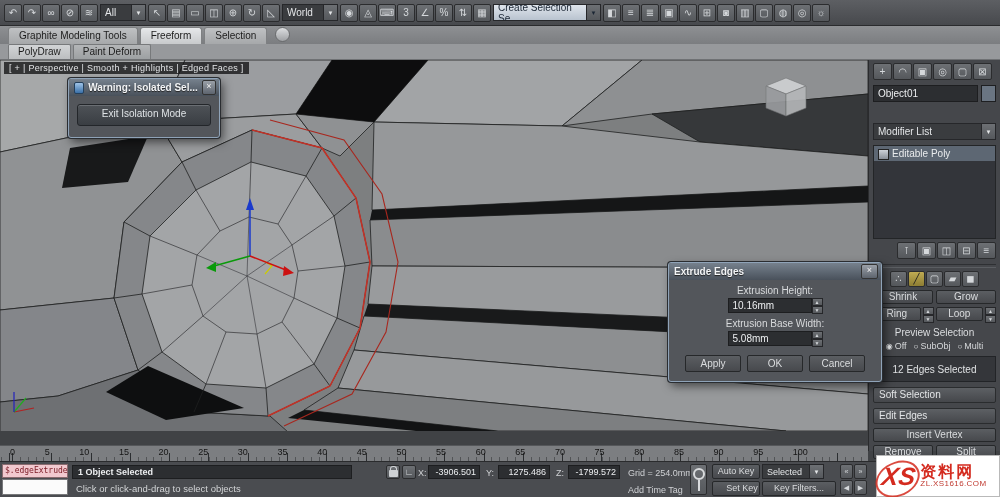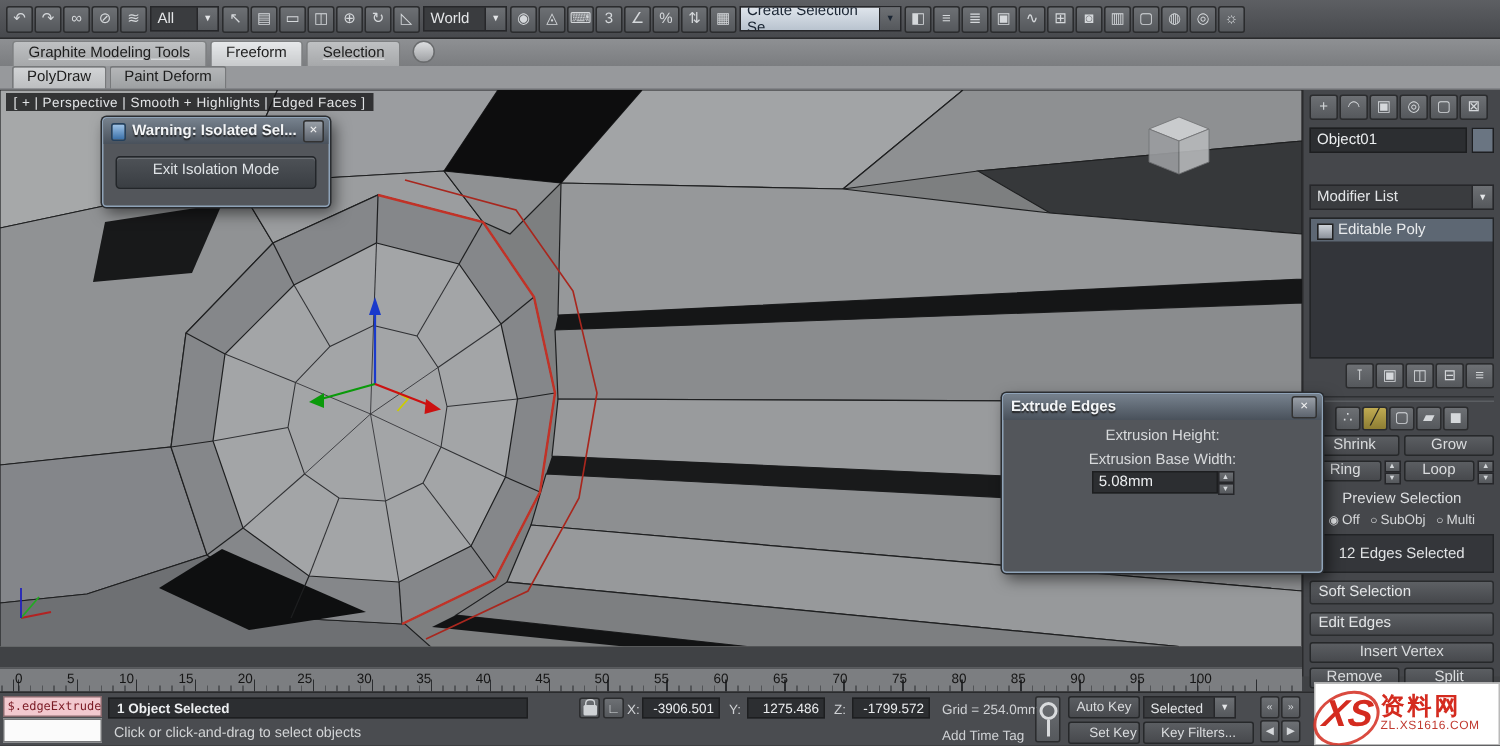--- a/index.html
+++ b/index.html
@@ -22,21 +22,21 @@
   
   #toolbar{position:absolute;left:0;top:0;width:1000px;height:26px;box-sizing:border-box;
       background:linear-gradient(#5d5f63,#47494d);border-bottom:1px solid #2a2b2d;
       display:flex;align-items:center;gap:2px;padding:0 4px;}
   #toolbar .dd{width:46px;}
   #toolbar .dd.w{width:56px;} #toolbar .dd.sets{width:108px;background:linear-gradient(#dfe5ec,#b9c3cf);color:#1a2533;}
   .tgroup{display:flex;gap:1px;}
 
   
   #tabsrow{position:absolute;left:0;top:26px;width:1000px;height:18px;background:linear-gradient(#8e9093,#7b7d80);
-      display:flex;align-items:flex-end;padding-left:8px;box-sizing:border-box;gap:2px;text-decoration:underline;}
+      display:flex;align-items:flex-end;padding-left:8px;box-sizing:border-box;gap:2px;}
   .rtab{height:16px;line-height:15px;padding:0 10px;font-size:10px;color:#1c1c1c;
       background:linear-gradient(#bfc1c3,#a6a8aa);border:1px solid #7e8082;border-bottom:none;
       border-radius:3px 3px 0 0;}
   .rtab.active{background:linear-gradient(#e6e8ea,#c8cacc);}
   #tabsrow .circ{width:13px;height:13px;border-radius:50%;margin:0 0 2px 6px;
       background:linear-gradient(#dcdee0,#9fa1a4);border:1px solid #6a6c6e;}
   #subrow{position:absolute;left:0;top:44px;width:1000px;height:16px;background:#97999c;
       border-bottom:1px solid #6f7174;display:flex;align-items:flex-end;padding-left:8px;box-sizing:border-box;gap:2px;}
   .stab{height:14px;line-height:13px;padding:0 9px;font-size:10px;color:#1c1c1c;
       background:linear-gradient(#b4b6b8,#9da0a2);border:1px solid #77797b;border-bottom:none;border-radius:2px 2px 0 0;}
@@ -422,27 +422,39 @@
       <div class="pbtn" style="grid-column:3 / span 2;">Target Weld</div>
     </div>
   </div>
 
   <div id="ext-dlg" class="dlg">
     <div class="tbar">
       <span class="ttl">Extrude Edges</span>
       <span class="x">×</span>
     </div>
     <span class="dlbl">Extrusion Height:</span>
+    <div class="frow">
+      <div class="numfield sunken">10.16mm</div>
+      <div class="spin">
+        <div>▲</div>
+        <div>▼</div>
+      </div>
+    </div>
     <span class="dlbl">Extrusion Base Width:</span>
     <div class="frow">
       <div class="numfield sunken">5.08mm</div>
       <div class="spin">
         <div>▲</div>
         <div>▼</div>
       </div>
+    </div>
+    <div class="dbtns">
+      <div class="pbtn dlgbtn">Apply</div>
+      <div class="pbtn dlgbtn">OK</div>
+      <div class="pbtn dlgbtn">Cancel</div>
     </div>
   </div>
 
 
   <div id="ruler">
       <span>0</span>
       <span>5</span>
       <span>10</span>
       <span>15</span>
       <span>20</span>

